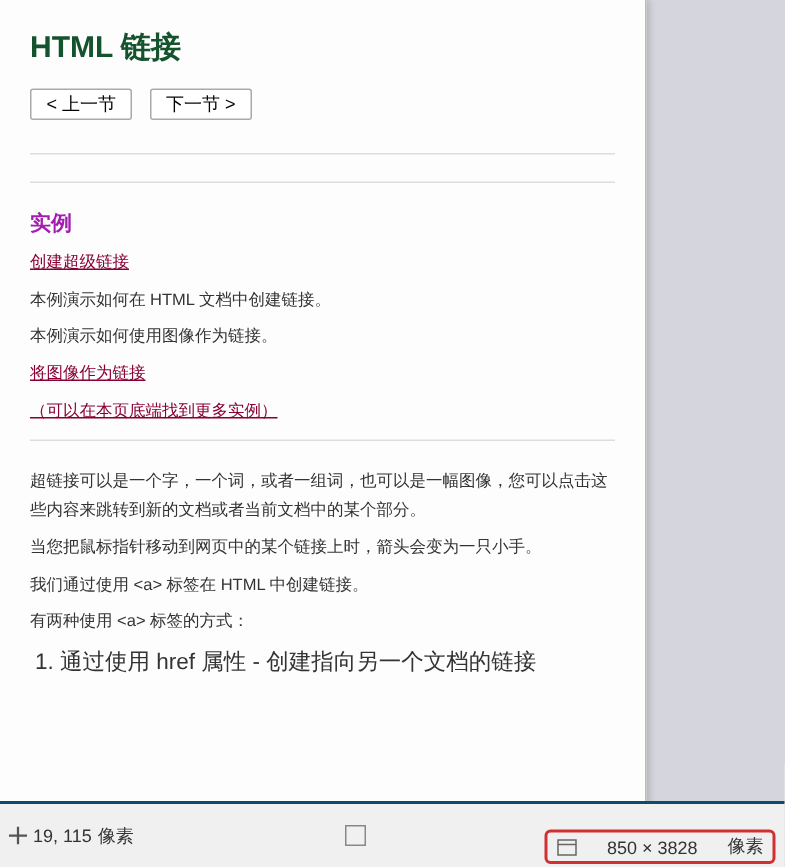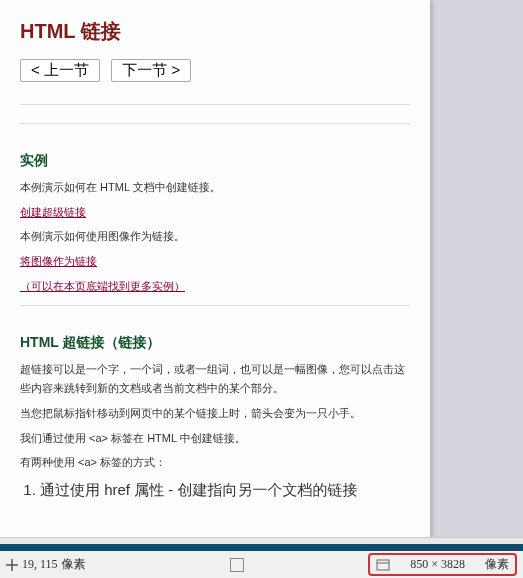--- a/index.html
+++ b/index.html
@@ -27,28 +27,28 @@
     border-right: 1px solid #bbb;
     box-shadow: 2px 0 4px rgba(0,0,0,0.15);
     overflow: hidden;
   }
   .content {
     padding: 8px 20px 0 20px;
   }
   h1 {
     font-size: 20px;
     font-weight: bold;
-    color: #7f1d1d;
+    color: #14532d;
     margin: 10px 0 14px 0;
   }
   .nav-buttons {
     margin-bottom: 22px;
   }
   .nav-buttons button {
-    font-size: 15px;
+    font-size: 12px;
     padding: 1px 10px;
     margin-right: 8px;
     border: 1px solid #aaa;
     background: #fff;
     border-radius: 2px;
     cursor: pointer;
     text-align: center;
   }
   hr.sep {
     border: none;
@@ -56,22 +56,22 @@
     margin: 10px 0 18px 0;
   }
   p {
     font-size: 11px;
     line-height: 1.7;
     margin: 6px 0;
   }
   h2 {
     font-size: 14px;
     font-weight: bold;
-    margin: 28px 0 8px 0;
-    color: #14532d;
+    margin: 18px 0 8px 0;
+    color: #a21caf;
   }
   .example-link {
     color: #880033;
     font-size: 11px;
     text-decoration: underline;
   }
   .more-link {
     color: #880033;
     font-size: 11px;
     text-decoration: underline;
@@ -83,29 +83,28 @@
   }
   ol li {
     margin: 2px 0;
     line-height: 1.6;
   }
   .statusbar {
     position: absolute;
     left: 0;
     bottom: 0;
     width: 523px;
-    height: 34px;
+    height: 44px;
     background: #f0f0f0;
-    border-top: 7px solid #0c4a6e;
+    border-top: 2px solid #0c4a6e;
     display: flex;
     align-items: center;
     font-size: 12px;
     color: #333;
     box-sizing: border-box;
-    font-family: Liberation Serif, serif;
   }
   .status-left {
     display: flex;
     align-items: center;
     padding-left: 6px;
     gap: 4px;
   }
   .status-right {
     position: absolute;
     right: 6px;
@@ -174,29 +173,28 @@
         <button>&lt; 上一节</button>
         <button>下一节 &gt;</button>
       </div>
 
       <hr class="sep">
 
 
       <hr class="sep">
 
       <h2>实例</h2>
+      <p><a class="example-link">创建超级链接</a></p>
       <p>本例演示如何在 HTML 文档中创建链接。</p>
-      <p><a class="example-link">创建超级链接</a></p>
       <p>本例演示如何使用图像作为链接。</p>
       <p><a class="example-link">将图像作为链接</a></p>
       <p><a class="more-link">（可以在本页底端找到更多实例）</a></p>
 
       <hr class="sep">
 
-      <h2>HTML 超链接（链接）</h2>
       <p>超链接可以是一个字，一个词，或者一组词，也可以是一幅图像，您可以点击这些内容来跳转到新的文档或者当前文档中的某个部分。</p>
       <p>当您把鼠标指针移动到网页中的某个链接上时，箭头会变为一只小手。</p>
       <p>我们通过使用 &lt;a&gt; 标签在 HTML 中创建链接。</p>
       <p>有两种使用 &lt;a&gt; 标签的方式：</p>
       <ol>
         <li>通过使用 href 属性 - 创建指向另一个文档的链接</li>
 
       </ol>
 
     </div>

